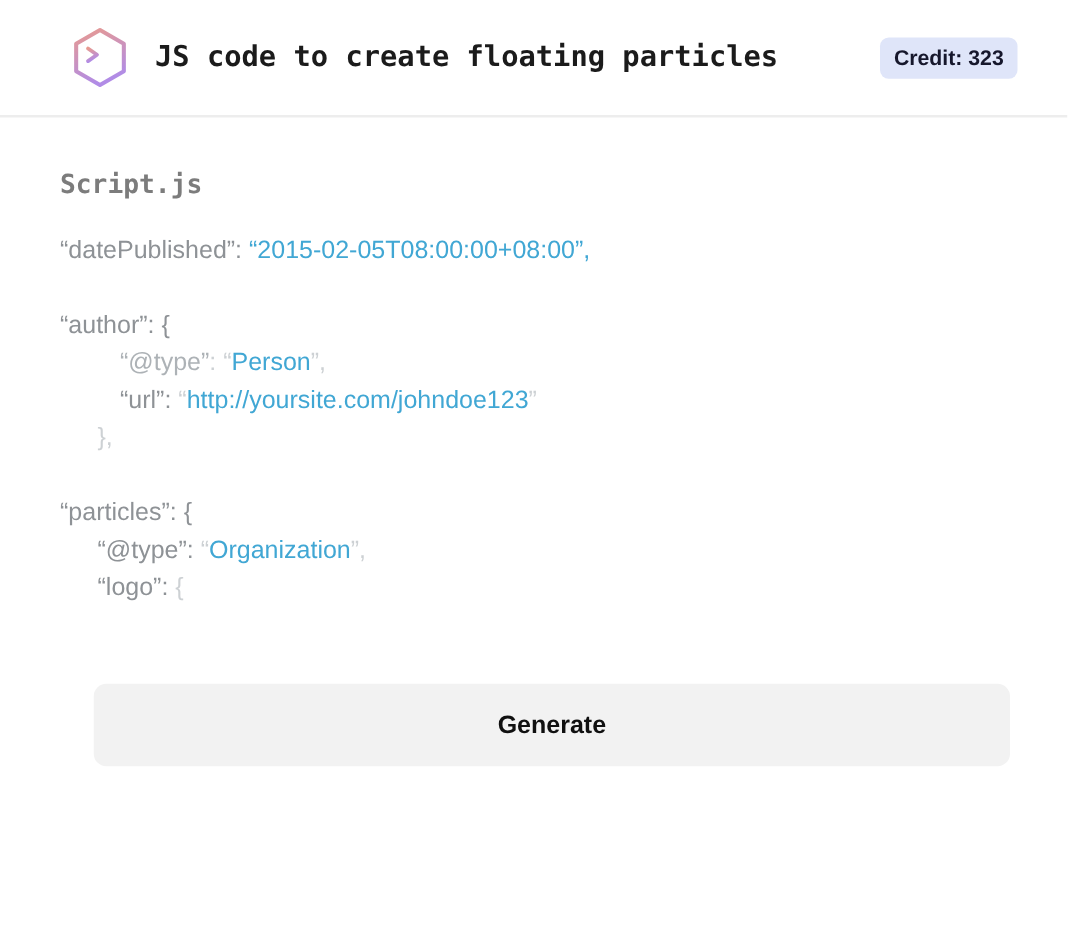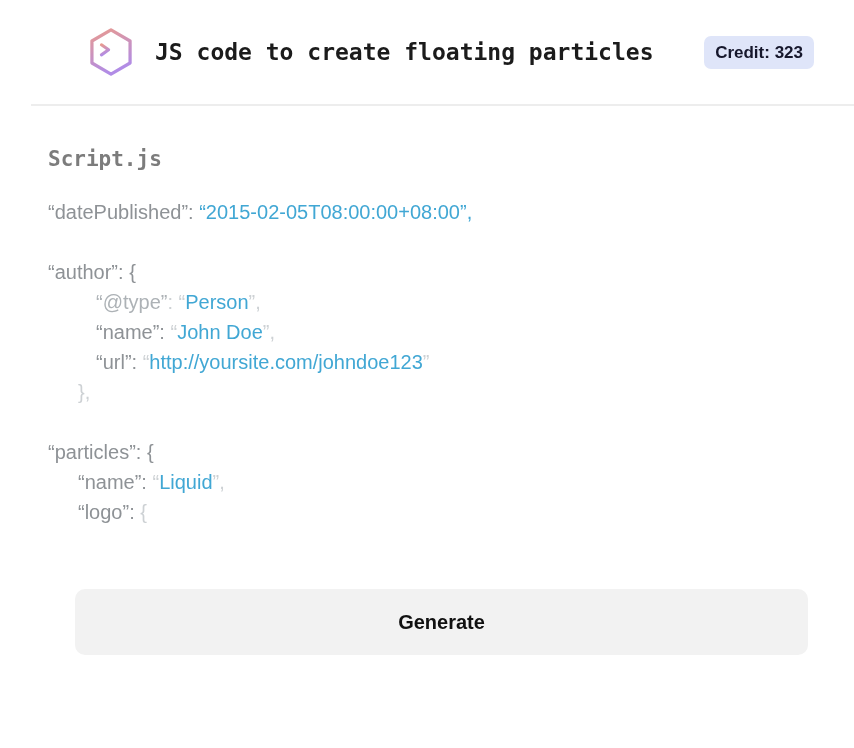--- a/index.html
+++ b/index.html
@@ -8,22 +8,22 @@
     --button-bg:#f2f2f2; --button-text:#101010; --divider:#ededed;
     --title-text:#1b1b1b; --filename-gray:#7c7c7c; --page-bg:#ffffff;
   }
   *{box-sizing:border-box}
   html,body{margin:0;padding:0}
   body{
     width:854px;height:748px;background:var(--page-bg);
     font-family:"Liberation Sans",sans-serif;overflow:hidden;
   }
   .header{
-    display:flex;align-items:center;height:106px;
-    padding:0 40px 0 57px;border-bottom:2px solid var(--divider);margin-left:31px;
+    display:flex;align-items:center;height:94px;
+    padding:0 40px 0 57px;border-bottom:2px solid var(--divider);
   }
   .logo{width:46px;height:50px;margin-right:21px;flex:0 0 auto;display:block}
   .title{
     font-family:"DejaVu Sans Mono","Liberation Mono",monospace;
     font-weight:700;font-size:23px;color:var(--title-text);
     white-space:nowrap;flex:1 1 auto;
   }
   .credit-badge{
     margin-left:auto;flex:0 0 auto;
     background:var(--badge-bg);color:var(--badge-text);
@@ -69,25 +69,24 @@
   <div class="credit-badge">Credit: 323</div>
 </div>
 
 <div class="content">
   <div class="filename">Script.js</div>
   <div class="code">
       <div class="code-line" style="padding-left: 0px;"><span class="tk-key">“datePublished”: </span><span class="tk-value">“2015-02-05T08:00:00+08:00”,</span></div>
       <div class="code-line" style="padding-left: 0px;"></div>
       <div class="code-line" style="padding-left: 0px;"><span class="tk-key">“author”: {</span></div>
       <div class="code-line" style="padding-left: 48px;"><span class="tk-keylight">“@type”</span><span class="tk-faded">: </span><span class="tk-faded">“</span><span class="tk-value">Person</span><span class="tk-faded">”,</span></div>
-      <div class="code-line" style="padding-left: 48px;"><span class="tk-key">“name”: </span><span class="tk-faded">“</span><span class="tk-value">John Doe</span><span class="tk-faded">”,</span></div>
       <div class="code-line" style="padding-left: 48px;"><span class="tk-key">“url”: </span><span class="tk-faded">“</span><span class="tk-value">http://yoursite.com/johndoe123</span><span class="tk-faded">”</span></div>
       <div class="code-line" style="padding-left: 30px;"><span class="tk-faded">},</span></div>
       <div class="code-line" style="padding-left: 0px;"></div>
       <div class="code-line" style="padding-left: 0px;"><span class="tk-key">“particles”: {</span></div>
-      <div class="code-line" style="padding-left: 30px;"><span class="tk-key">“name”: </span><span class="tk-faded">“</span><span class="tk-value">Liquid</span><span class="tk-faded">”,</span></div>
+      <div class="code-line" style="padding-left: 30px;"><span class="tk-key">“@type”: </span><span class="tk-faded">“</span><span class="tk-value">Organization</span><span class="tk-faded">”,</span></div>
       <div class="code-line" style="padding-left: 30px;"><span class="tk-key">“logo”: </span><span class="tk-faded">{</span></div>
     </div>
 </div>
 
 <div class="generate-wrap">
   <button class="generate-btn">Generate</button>
 </div>
 
 </body></html>

